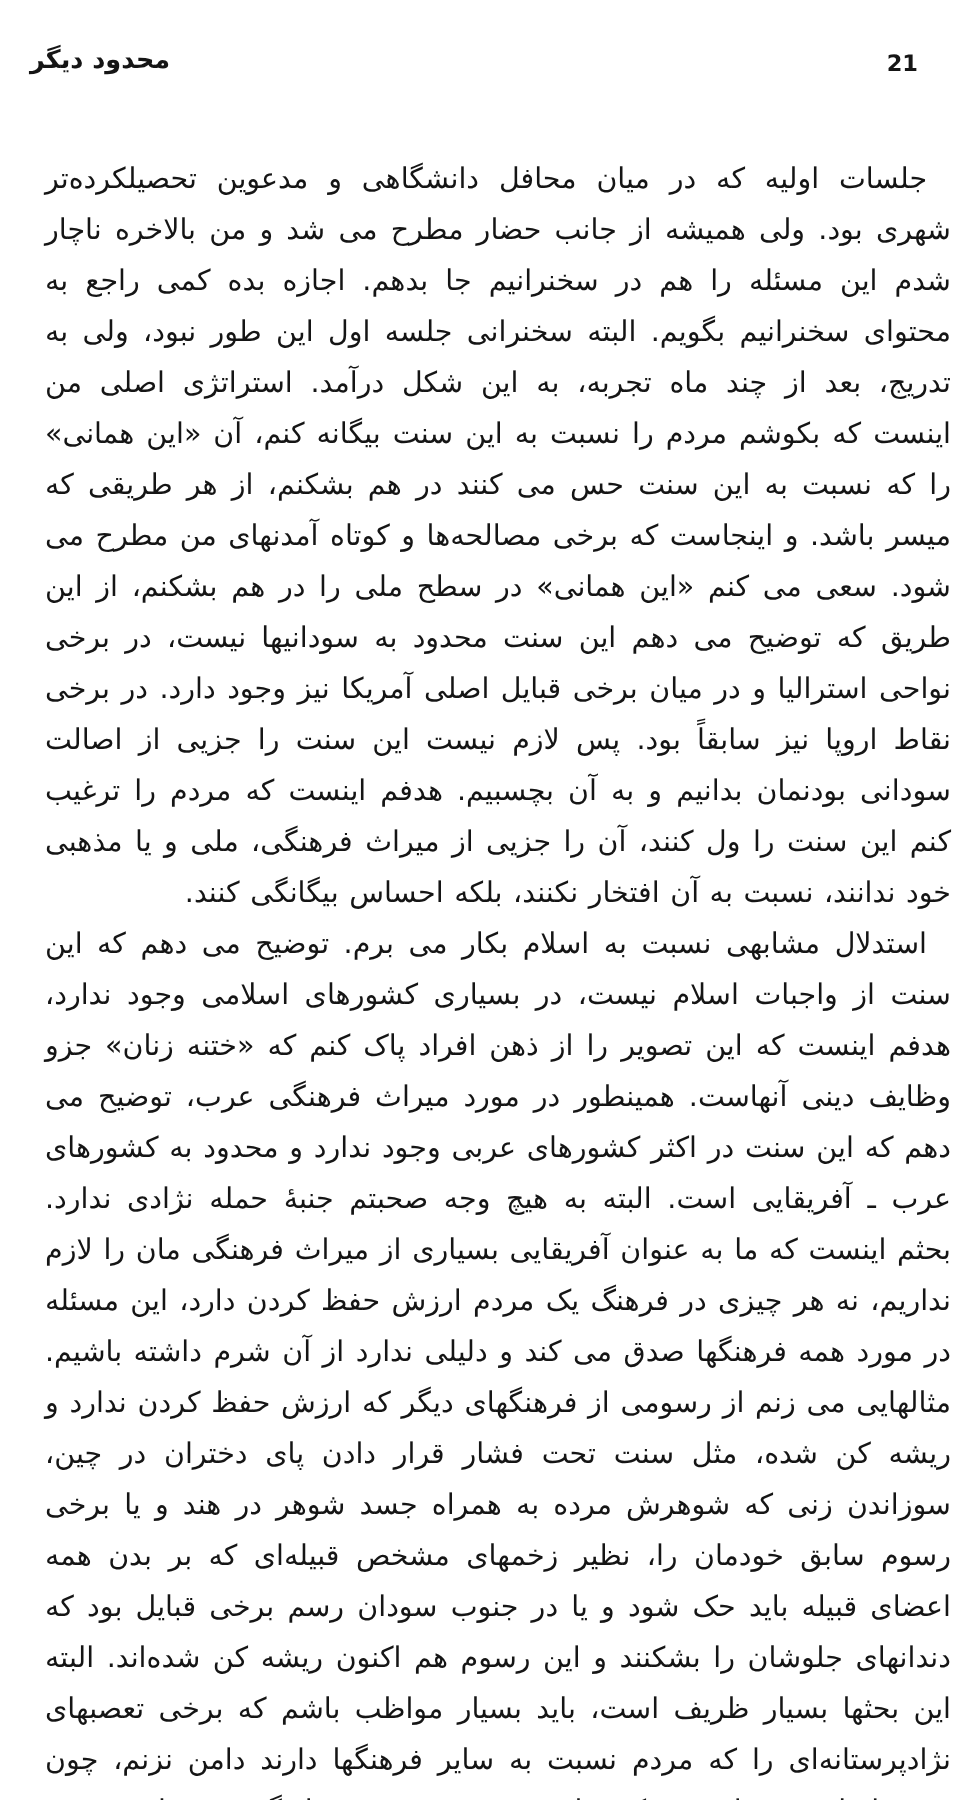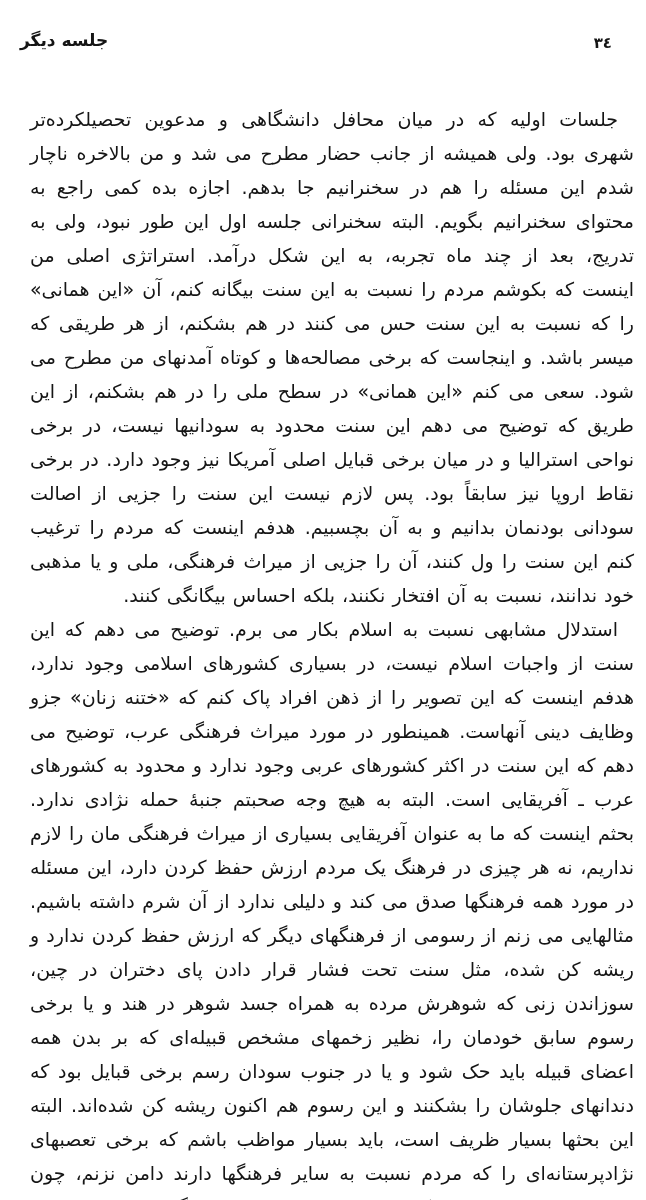--- a/index.html
+++ b/index.html
@@ -50,22 +50,22 @@
     margin: 0;
     text-indent: 16px;           
   }
 </style>
 </head>
 <body>
 
 <div class="page">
 
   <header class="page-header">
-    <h1 class="book-title">جلسه دیگر</h1>
-    <span class="page-number">٣٤</span>
+    <h1 class="book-title">محدود دیگر</h1>
+    <span class="page-number">21</span>
   </header>
 
   <main class="page-body">
     <p>جلسات اولیه که در میان محافل دانشگاهی و مدعوین تحصیلکرده‌تر شهری بود. ولی همیشه از جانب حضار مطرح می شد و من بالاخره ناچار شدم این مسئله را هم در سخنرانیم جا بدهم. اجازه بده کمی راجع به محتوای سخنرانیم بگویم. البته سخنرانی جلسه اول این طور نبود، ولی به تدریج، بعد از چند ماه تجربه، به این شکل درآمد. استراتژی اصلی من اینست که بکوشم مردم را نسبت به این سنت بیگانه کنم، آن «این همانی» را که نسبت به این سنت حس می کنند در هم بشکنم، از هر طریقی که میسر باشد. و اینجاست که برخی مصالحه‌ها و کوتاه آمدنهای من مطرح می شود. سعی می کنم «این همانی» در سطح ملی را در هم بشکنم، از این طریق که توضیح می دهم این سنت محدود به سودانیها نیست، در برخی نواحی استرالیا و در میان برخی قبایل اصلی آمریکا نیز وجود دارد. در برخی نقاط اروپا نیز سابقاً بود. پس لازم نیست این سنت را جزیی از اصالت سودانی بودنمان بدانیم و به آن بچسبیم. هدفم اینست که مردم را ترغیب کنم این سنت را ول کنند، آن را جزیی از میراث فرهنگی، ملی و یا مذهبی خود ندانند، نسبت به آن افتخار نکنند، بلکه احساس بیگانگی کنند.</p>
     <p>استدلال مشابهی نسبت به اسلام بکار می برم. توضیح می دهم که این سنت از واجبات اسلام نیست، در بسیاری کشورهای اسلامی وجود ندارد، هدفم اینست که این تصویر را از ذهن افراد پاک کنم که «ختنه زنان» جزو وظایف دینی آنهاست. همینطور در مورد میراث فرهنگی عرب، توضیح می دهم که این سنت در اکثر کشورهای عربی وجود ندارد و محدود به کشورهای عرب ـ آفریقایی است. البته به هیچ وجه صحبتم جنبهٔ حمله نژادی ندارد. بحثم اینست که ما به عنوان آفریقایی بسیاری از میراث فرهنگی مان را لازم نداریم، نه هر چیزی در فرهنگ یک مردم ارزش حفظ کردن دارد، این مسئله در مورد همه فرهنگها صدق می کند و دلیلی ندارد از آن شرم داشته باشیم. مثالهایی می زنم از رسومی از فرهنگهای دیگر که ارزش حفظ کردن ندارد و ریشه کن شده، مثل سنت تحت فشار قرار دادن پای دختران در چین، سوزاندن زنی که شوهرش مرده به همراه جسد شوهر در هند و یا برخی رسوم سابق خودمان را، نظیر زخمهای مشخص قبیله‌ای که بر بدن همه اعضای قبیله باید حک شود و یا در جنوب سودان رسم برخی قبایل بود که دندانهای جلوشان را بشکنند و این رسوم هم اکنون ریشه کن شده‌اند. البته این بحثها بسیار ظریف است، باید بسیار مواظب باشم که برخی تعصبهای نژادپرستانه‌ای را که مردم نسبت به سایر فرهنگها دارند دامن نزنم، چون بحث اصلی من اینست که نباید نسبت به عقب ماندگی خودمان تعصب فرهنگی داشته باشیم. باید بگویم که همهٔ اینها برای خود من هم جنبه آزمایشی دارد، هنوز کاملاً مطمئن نیستم که بهترین راه رو برو شدن با نکات فرهنگی و مذهبی چیست. حاضرم به پیشنهادهای دیگران گوش کنم، ولی تا به حال این نوع برخورد با مسئله بازده مثبتی داشته است.</p>
   </main>
 
 </div>
 
 </body></html>

